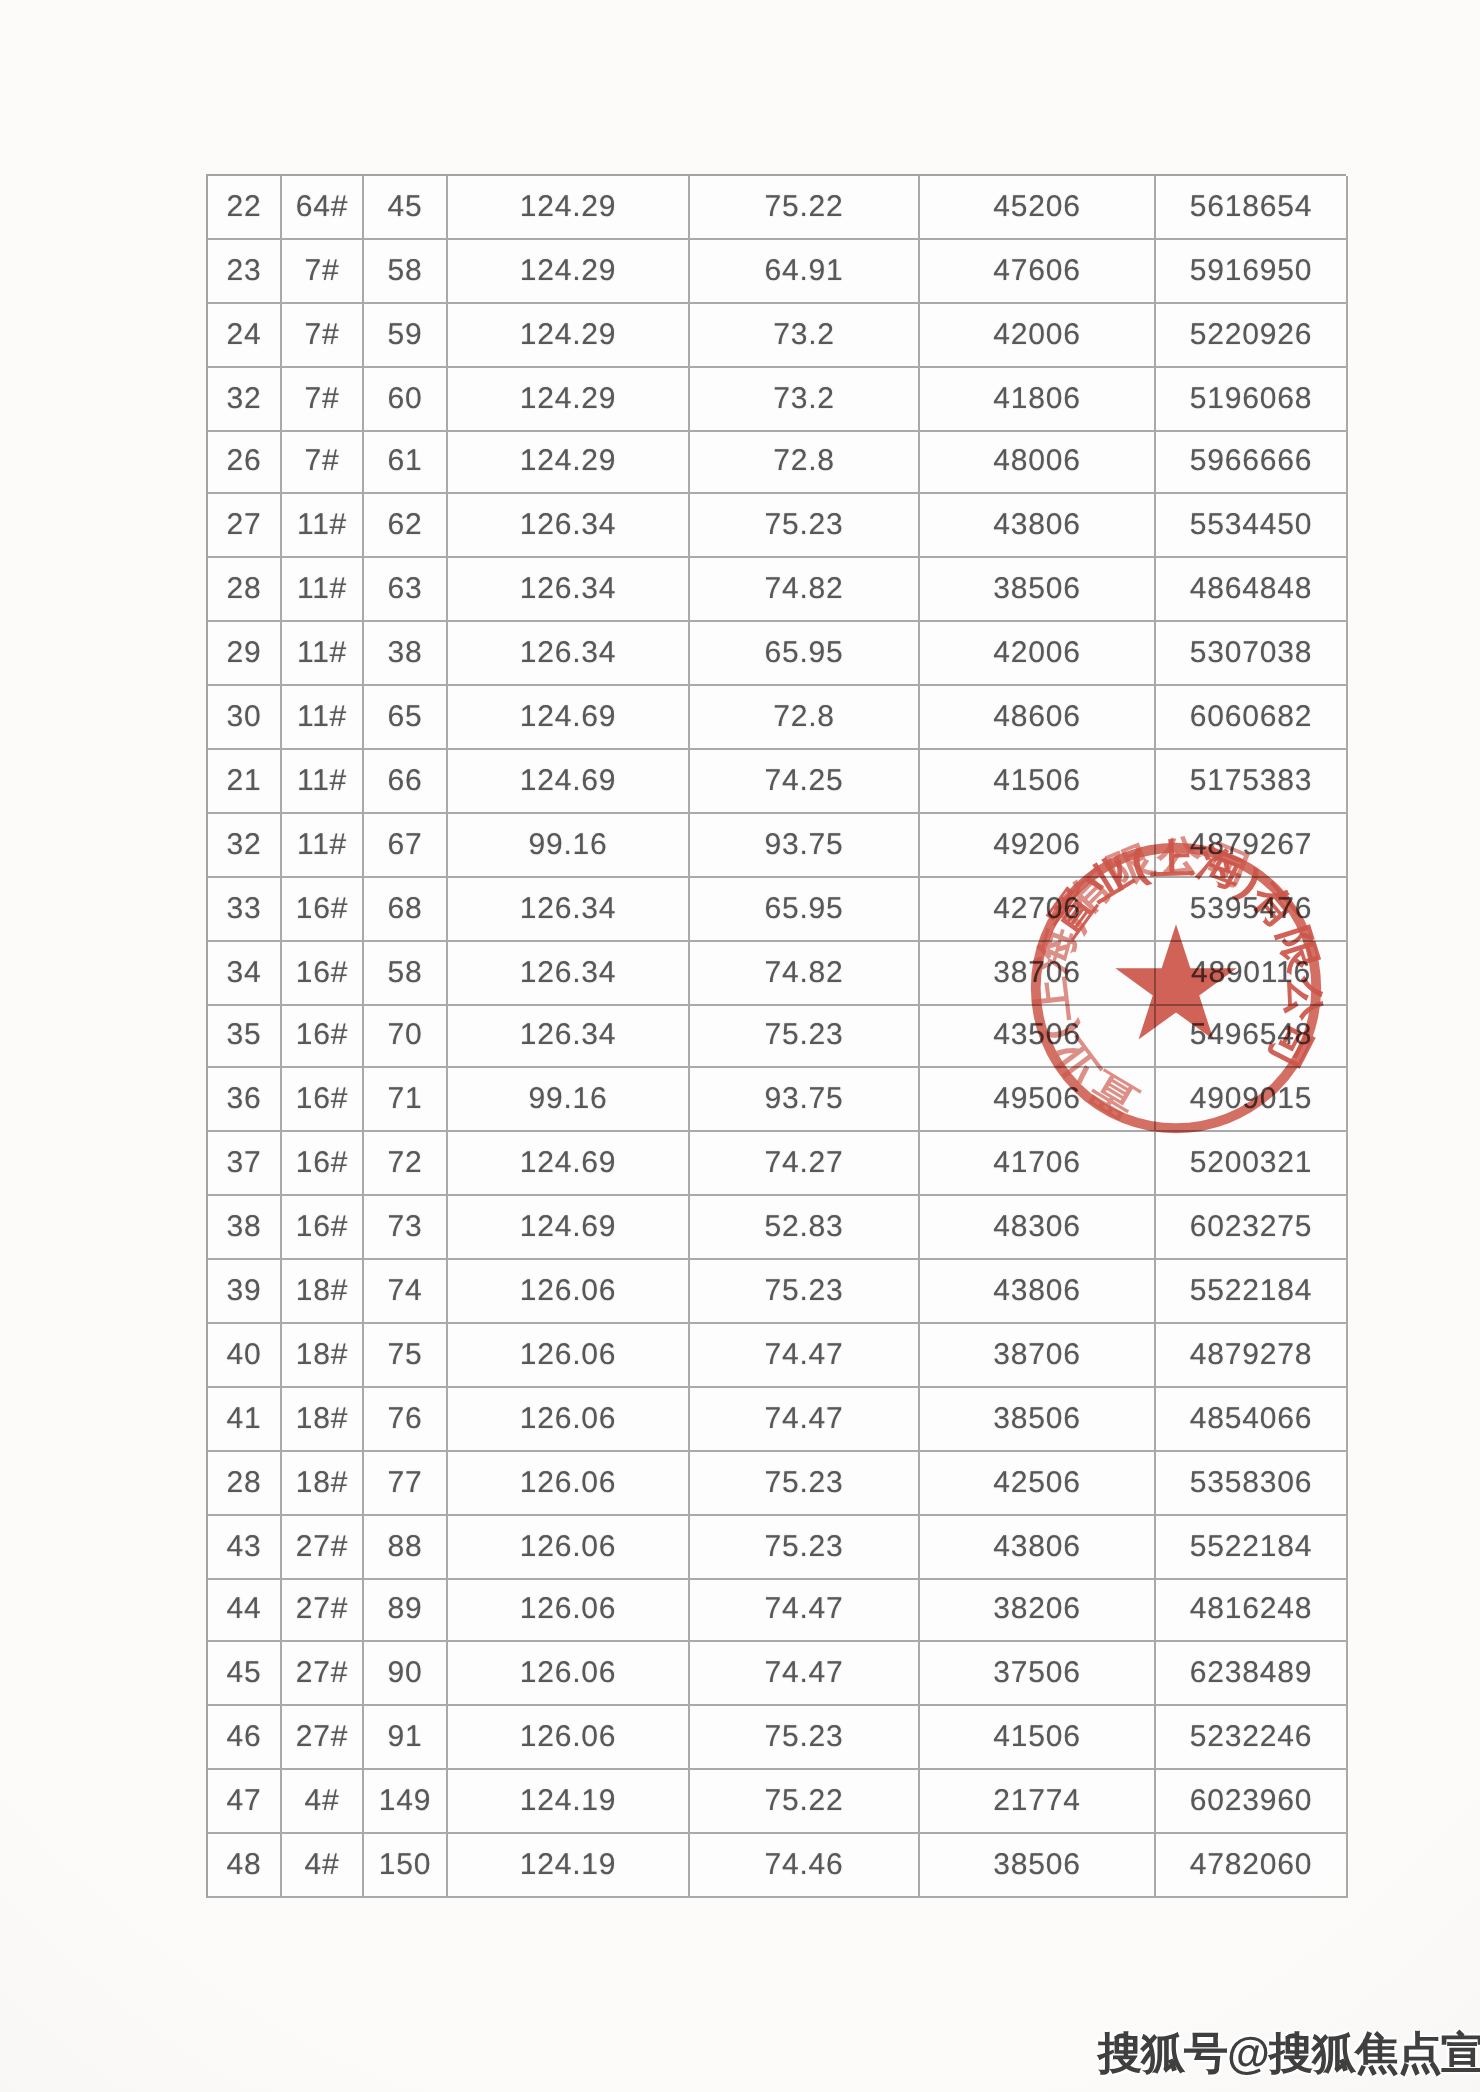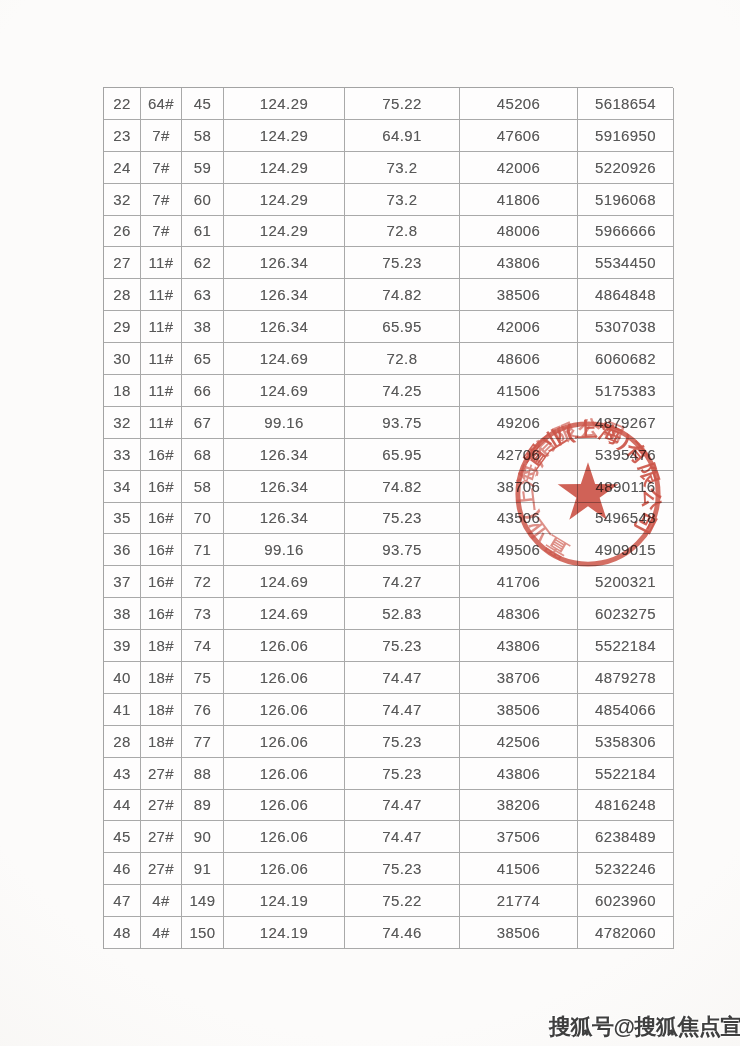--- a/index.html
+++ b/index.html
@@ -135,21 +135,21 @@
         <span class="cell">30</span>
         <span class="cell">11#</span>
         <span class="cell">65</span>
         <span class="cell">124.69</span>
         <span class="cell">72.8</span>
         <span class="cell">48606</span>
         <span class="cell">6060682</span>
       </div>
 
       <div class="trow">
-        <span class="cell">18</span>
+        <span class="cell">21</span>
         <span class="cell">11#</span>
         <span class="cell">66</span>
         <span class="cell">124.69</span>
         <span class="cell">74.25</span>
         <span class="cell">41506</span>
         <span class="cell">5175383</span>
       </div>
 
       <div class="trow">
         <span class="cell">32</span>

